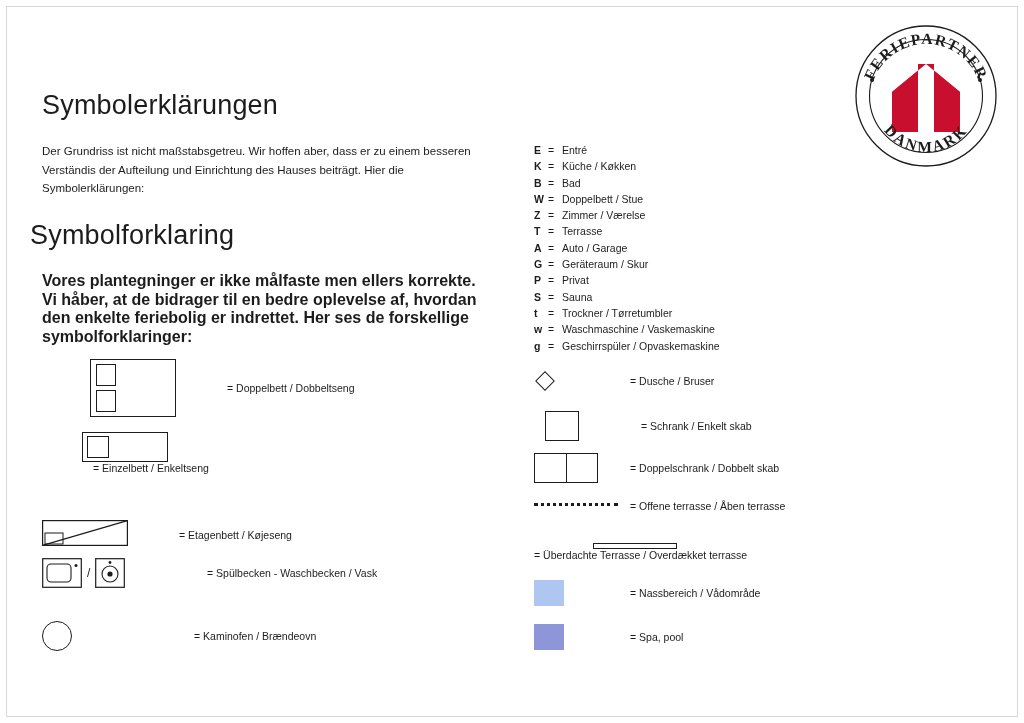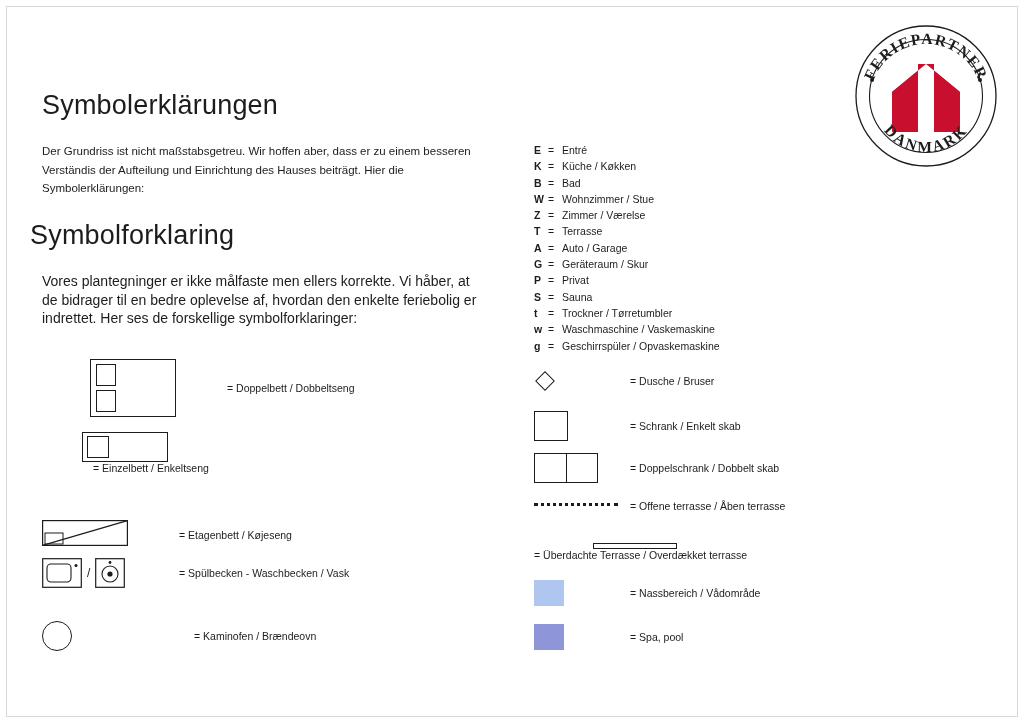--- a/index.html
+++ b/index.html
@@ -63,23 +63,24 @@
     font-size: 27px;
     font-weight: 400;
     letter-spacing: 0.2px;
     color: #1c1c1c;
   }
   .p-dk {
     position: absolute;
     left: 42px;
     top: 272px;
     width: 440px;
-    font-size: 14px;
+    font-size: 16px;
     line-height: 18.5px;
     color: #1c1c1c;
+    font-weight: bold;
   }
 
   
   .abbr-list {
     position: absolute;
     left: 534px;
     top: 144px;
     width: 330px;
   }
   .abbr-row {
@@ -286,21 +287,21 @@
       <span class="abbr-val">Küche / Køkken</span>
     </div>
     <div class="abbr-row">
       <span class="abbr-key">B</span>
       <span class="abbr-eq">=</span>
       <span class="abbr-val">Bad</span>
     </div>
     <div class="abbr-row">
       <span class="abbr-key">W</span>
       <span class="abbr-eq">=</span>
-      <span class="abbr-val">Wohnzimmer / Stue</span>
+      <span class="abbr-val">Doppelbett / Stue</span>
     </div>
     <div class="abbr-row">
       <span class="abbr-key">Z</span>
       <span class="abbr-eq">=</span>
       <span class="abbr-val">Zimmer / Værelse</span>
     </div>
     <div class="abbr-row">
       <span class="abbr-key">T</span>
       <span class="abbr-eq">=</span>
       <span class="abbr-val">Terrasse</span>
@@ -384,38 +385,38 @@
         </svg>
         <span class="slash">/</span>
         <svg width="30" height="30" viewBox="0 0 30 30" aria-hidden="true">
           <rect x="0.7" y="0.7" width="28.6" height="28.6" fill="none" stroke="#1c1c1c" stroke-width="1.2"></rect>
           <circle cx="15" cy="16" r="8" fill="none" stroke="#1c1c1c" stroke-width="1.1"></circle>
           <circle cx="15" cy="16" r="2.6" fill="#1c1c1c"></circle>
           <circle cx="15" cy="4.5" r="1.4" fill="#1c1c1c"></circle>
         </svg>
       </div>
     </div>
-    <div class="legend-label" style="margin-left:51px;text-align:right;">= Spülbecken - Waschbecken / Vask</div>
+    <div class="legend-label" style="margin-left:79px;text-align:right;">= Spülbecken - Waschbecken / Vask</div>
   </div>
 
   <div class="legend-row lcol" style="top:621px;">
     <div class="legend-sym lsym">
       <div class="stove-circle"></div>
     </div>
     <div class="legend-label" style="margin-left:66px;">= Kaminofen / Brændeovn</div>
   </div>
 
   <div class="legend-row rcol" style="top:374px;">
     <div class="legend-sym rsym" style="display:flex;justify-content:flex-start;">
       <div class="shower-diamond" style="margin-left:4px;"></div>
     </div>
     <div class="legend-label">= Dusche / Bruser</div>
   </div>
 
-  <div class="legend-row rcol" style="top:411px;">
+  <div class="legend-row rcol" style="top:411px;margin-left:11px;">
     <div class="legend-sym rsym">
       <div class="cab-single"></div>
     </div>
     <div class="legend-label">= Schrank / Enkelt skab</div>
   </div>
 
   <div class="legend-row rcol" style="top:453px;">
     <div class="legend-sym rsym">
       <div class="cab-double">
           <div class="divider"></div>

